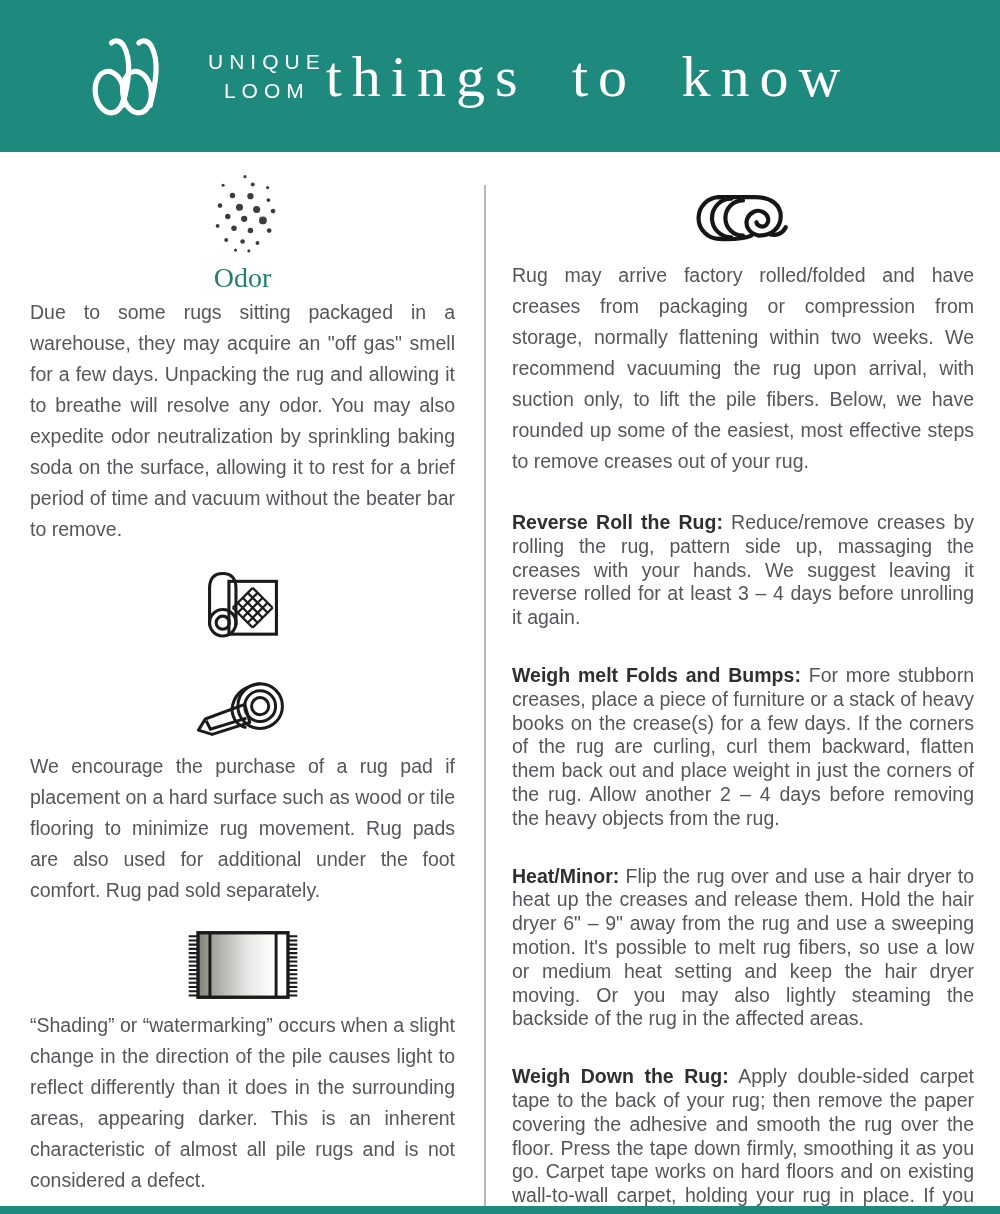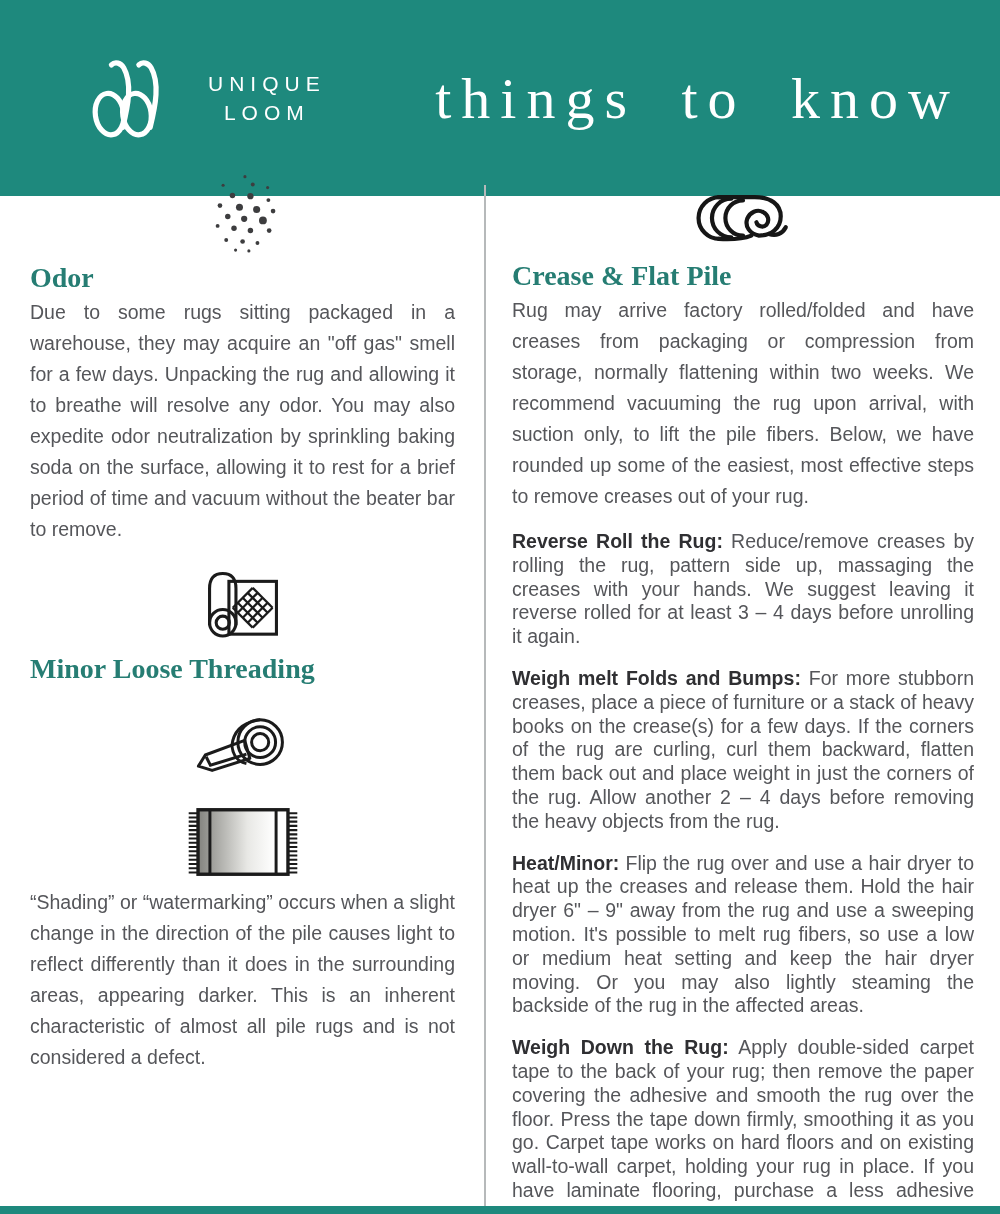--- a/index.html
+++ b/index.html
@@ -3,60 +3,60 @@
 <meta charset="utf-8">
 <style>
   * { margin:0; padding:0; box-sizing:border-box; }
   body { background:#ffffff; }
   .page {
     position:relative; width:1000px; height:1214px; overflow:hidden;
     background:#ffffff; font-family:"Liberation Sans", sans-serif;
   }
   
   .header {
-    position:absolute; left:0; top:0; width:1000px; height:196px;
+    position:absolute; left:0; top:0; width:1000px; height:152px;
     background:#1e897d; display:flex; align-items:center;
   }
   .brand { display:flex; align-items:center; margin-left:84px; gap:20px; }
   .brand-text {
     color:#ffffff; font-size:21px; letter-spacing:6px; line-height:1.4;
     text-align:center; font-weight:400;
   }
   .header-title {
-    flex:1; text-align:right; color:#ffffff; padding-right:40px;
+    flex:1; text-align:left; color:#ffffff; padding-right:18px;
     font-family:"Liberation Serif", serif; font-size:58px; font-weight:400;
     letter-spacing:10px; word-spacing:20px;
   }
   
   .left-col  { position:absolute; left:30px;  top:168px; width:425px; }
   .right-col { position:absolute; left:512px; top:168px; width:462px; }
   .divider {
     position:absolute; left:484px; top:185px; width:2px; height:1021px;
     background:#b6b9ba;
   }
   .bottom-bar {
     position:absolute; left:0; bottom:0; width:1000px; height:8px;
     background:#1e897d;
   }
   .icon-wrap { text-align:center; }
   h2.sec-head {
-    font-family:"Liberation Serif", serif; font-weight:700;
-    color:#267d73; font-size:28px; margin:2px 0 3px 0;
+    font-family:"Liberation Serif", serif; font-weight:400;
+    color:#267d73; font-size:28px; text-align:center; margin:2px 0 3px 0;
   }
   p.body {
     color:#55565a; font-size:19.5px; line-height:31px; text-align:justify;
   }
   .section { margin-bottom:22px; }
   .section .icon-wrap { margin-bottom:4px; }
   .sec-odor .icon-wrap { margin-top:4px; }
   .sec-threading .icon-wrap { margin-top:16px; }
   .sec-rugpad .icon-wrap { margin-top:18px; }
   .sec-shading .icon-wrap { margin-top:20px; }
   .right-col .icon-wrap { margin-top:22px; margin-bottom:10px; }
-  p.tip { margin-top:18px; color:#55565a; font-size:19.5px; line-height:23.8px; text-align:justify; }
+  p.tip { margin-top:34px; color:#55565a; font-size:19.5px; line-height:23.8px; text-align:justify; }
   .tip-label { font-weight:700; color:#2f2f32; }
   svg .ln { stroke:#1b1b1b; stroke-width:3.5; fill:none; }
 </style>
 </head>
 <body>
 
 <div class="page">
 
   <div class="header">
     <div class="brand">
@@ -128,34 +128,34 @@
               <line x1="45" y1="38" x2="77" y2="38"></line>
             <line x1="45" y1="46" x2="77" y2="46"></line>
               <line x1="45" y1="54" x2="77" y2="54"></line>
             <line x1="45" y1="62" x2="77" y2="62"></line>
           </g>
           <path d="M 12 66 L 12 24 Q 12 7 27 7 Q 42 7 42 24 L 42 66" fill="#ffffff" class="ln"></path>
           <circle cx="27" cy="63" r="15" fill="#ffffff" class="ln"></circle>
           <circle cx="27" cy="63" r="7.5" fill="#ffffff" class="ln"></circle>
         </svg>
       </div>
-      <h2 class="sec-head">Minor Loose Threading</h2>
     </div>
 
     <div class="section sec-rugpad">
       <div class="icon-wrap">
         <svg width="96" height="72" viewBox="0 0 112 82">
           <path d="M 58 38 L 12 55 L 4 68 L 20 73 L 64 59 Z" fill="#ffffff" class="ln" stroke-linejoin="round"></path>
           <path d="M 13 57 L 18 67 L 60 54" class="ln" stroke-width="3"></path>
           <path d="M 76 14 Q 46 18 43 44 Q 45 62 60 65" fill="#ffffff" class="ln"></path>
           <circle cx="76" cy="40" r="26" fill="#ffffff" class="ln"></circle>
           <circle cx="76" cy="40" r="18" fill="#ffffff" class="ln"></circle>
           <circle cx="76" cy="40" r="10" fill="#ffffff" class="ln"></circle>
         </svg>
       </div>
+      <p class="body">We encourage the purchase of a rug pad if placement on a hard surface such as wood or tile flooring to minimize rug movement. Rug pads are also used for additional under the foot comfort. Rug pad sold separately.</p>
     </div>
 
     <div class="section sec-shading">
       <div class="icon-wrap">
         <svg width="112" height="74" viewBox="0 0 132 86">
           <defs>
             <linearGradient id="shadeGrad" x1="0" y1="0" x2="1" y2="0">
               <stop offset="0" stop-color="#83837e"></stop>
               <stop offset="0.55" stop-color="#e8e8e5"></stop>
               <stop offset="0.85" stop-color="#ffffff"></stop>
@@ -182,21 +182,20 @@
         <g stroke="#161616" stroke-width="5" fill="none" stroke-linecap="round">
           <path d="M 34 6 A 24 24 0 1 0 34 56"></path>
           <path d="M 48 8 A 22 22 0 1 0 48 54"></path>
           <path d="M 62 10 A 20 20 0 1 0 62 52"></path>
           <path d="M 33 6 L 76 6 C 95 6 107 15 107 29 C 107 44 95 52 81 52 C 70 50 64 41 67 32 C 70 24 79 20 86 24 C 92 27 94 34 90 39 C 86 43 79 41 78 36"></path>
           <path d="M 33 56 C 50 57 62 56 72 52"></path>
           <path d="M 93 50 C 101 53 109 50 113 42"></path>
         </g>
       </svg>
     </div>
-    <h2 class="sec-head">Crease &amp; Flat Pile</h2>
     <p class="body">Rug may arrive factory rolled/folded and have creases from packaging or compression from storage, normally flattening within two weeks. We recommend vacuuming the rug upon arrival, with suction only, to lift the pile fibers. Below, we have rounded up some of the easiest, most effective steps to remove creases out of your rug.</p>
 
     <p class="tip"><span class="tip-label">Reverse Roll the Rug:</span>
       <span>Reduce/remove creases by rolling the rug, pattern side up, massaging the creases with your hands. We suggest leaving it reverse rolled for at least 3 – 4 days before unrolling it again.</span></p>
 
     <p class="tip"><span class="tip-label">Weigh melt Folds and Bumps:</span>
       <span>For more stubborn creases, place a piece of furniture or a stack of heavy books on the crease(s) for a few days. If the corners of the rug are curling, curl them backward, flatten them back out and place weight in just the corners of the rug. Allow another 2 – 4 days before removing the heavy objects from the rug.</span></p>
 
     <p class="tip"><span class="tip-label">Heat/Minor:</span>
       <span>Flip the rug over and use a hair dryer to heat up the creases and release them. Hold the hair dryer 6" – 9" away from the rug and use a sweeping motion. It's possible to melt rug fibers, so use a low or medium heat setting and keep the hair dryer moving. Or you may also lightly steaming the backside of the rug in the affected areas.</span></p>

